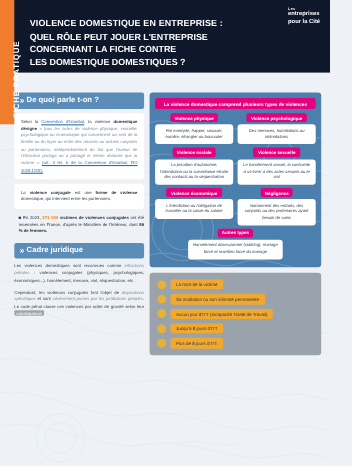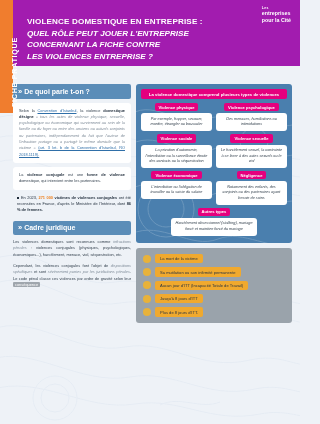--- a/index.html
+++ b/index.html
@@ -10,35 +10,35 @@
     position:relative;
   }
   .page{position:absolute;inset:0;overflow:hidden;}
 
   
   .topo{position:absolute;inset:0;z-index:0;opacity:.55;}
 
   
   .header{
     position:absolute;left:0;top:0;width:300px;height:66px;
-    background:#a21caf;z-index:2;
+    background:#0f172a;z-index:2;
   }
   .tab{
     position:absolute;left:0;top:0;width:13px;height:113px;
     background:#f07d2e;z-index:4;
   }
   .tab span{
     display:block;white-space:nowrap;
     color:#fff;font-size:7.2px;font-weight:bold;letter-spacing:.7px;
     transform:rotate(-90deg);transform-origin:left top;
     position:absolute;left:10px;top:107px;
   }
   .htitle{position:absolute;left:27px;top:16px;width:190px;color:#fff;}
   .htitle .l1{font-size:8.1px;font-weight:bold;letter-spacing:.15px;line-height:1.45;}
-  .htitle .l2{font-size:8.1px;font-weight:bold;font-style:italic;line-height:1.45;}
+  .htitle .l2{font-size:8.1px;font-weight:bold;line-height:1.45;}
   .logo{
     position:absolute;right:9px;top:6px;text-align:left;
     color:#fff;font-size:5.3px;line-height:1.22;font-weight:bold;
   }
   .logo .tiny{font-size:3.4px;letter-spacing:.3px;}
 
   
   .colL{position:absolute;left:13px;top:84px;width:118px;z-index:3;}
   .colR{position:absolute;left:136px;top:84px;width:156px;z-index:3;}
 
@@ -132,21 +132,21 @@
       <circle cx="55" cy="398" r="22"></circle>
       <path d="M160 405 C180 395 200 410 220 402"></path>
     </g>
   </svg>
 
   <div class="header">
     <div class="htitle">
       <div class="l1">VIOLENCE DOMESTIQUE EN ENTREPRISE :</div>
       <div class="l2">QUEL RÔLE PEUT JOUER L'ENTREPRISE</div>
       <div class="l2">CONCERNANT LA FICHE CONTRE</div>
-      <div class="l2">LES VIOLENCES ENTREPRISE ?</div>
+      <div class="l2">LES DOMESTIQUE DOMESTIQUES ?</div>
     </div>
     <div class="logo">
       <div class="tiny">Les</div>
       <div>entreprises</div>
       <div>pour la Cité</div>
     </div>
   </div>
 
   <div class="tab">
     <span>FICHE PRATIQUE</span>

